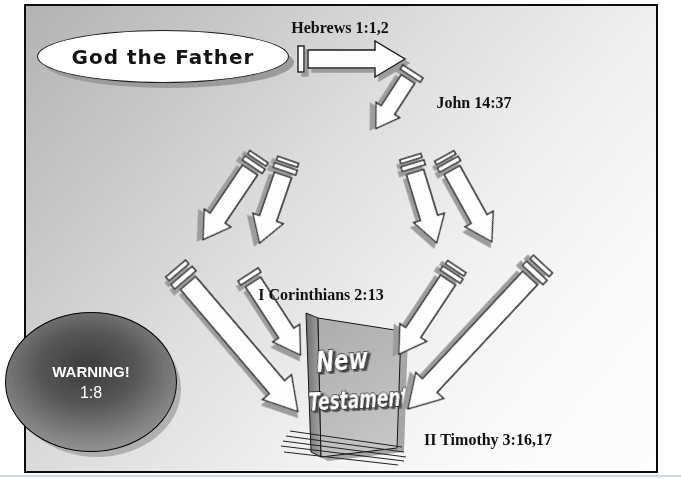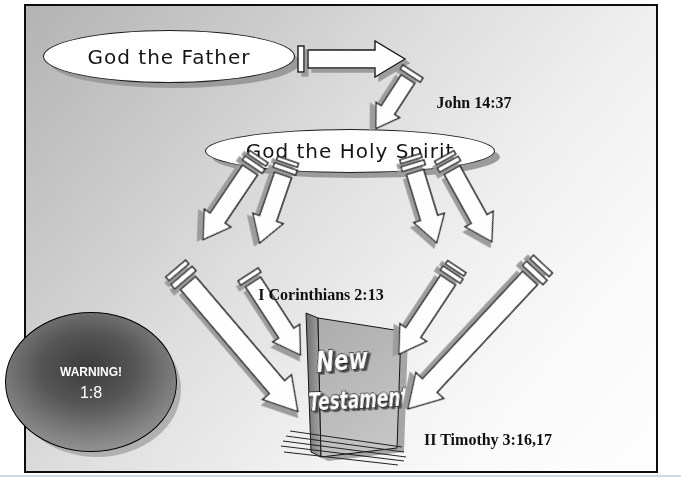--- a/index.html
+++ b/index.html
@@ -7,21 +7,21 @@
         font-family:"DejaVu Sans",sans-serif;}
   .frame{position:absolute;left:24px;top:4px;width:634px;height:469px;box-sizing:border-box;
          border:2px solid #0d0d0d;z-index:1;
          background:linear-gradient(130deg,#b3b3b3 0%,#c9c9c9 22%,#dedede 42%,#efefef 62%,#fafafa 82%,#fdfdfd 100%);}
   .bottom-strip{position:absolute;left:0;top:475px;width:681px;height:2px;background:#cfd8e6;z-index:5;}
 
   .node{position:absolute;border:1.4px solid #1c1c1c;border-radius:50%;background:#ffffff;
         box-shadow:6px 6px 0 -1px #9b9b9b;display:flex;align-items:center;justify-content:center;
         z-index:10;box-sizing:border-box;}
   .node span{font-size:20px;color:#141414;letter-spacing:1px;white-space:nowrap;}
-  .node-father{left:43px;top:30px;width:252px;height:53px;}
+  .node-father{left:37px;top:30px;width:252px;height:53px;font-weight:bold;}
   .node-son{left:405px;top:32px;width:225px;height:52px;}
   .node-spirit{left:205px;top:129px;width:290px;height:44px;}
   .node-men{left:107px;top:229px;width:492px;height:52px;}
 
   .diagram-svg{position:absolute;left:0;top:0;width:681px;height:479px;z-index:20;pointer-events:none;}
   .arrow{fill:#fefefe;stroke:#1a1a1a;stroke-width:1.4;stroke-linejoin:miter;}
   .booktitle{font-family:"DejaVu Sans",sans-serif;font-style:italic;font-weight:bold;
              fill:#ffffff;stroke:#111111;stroke-width:1.6px;paint-order:stroke fill;}
 
   .ref{position:absolute;transform:translateX(-50%);font-family:"Liberation Serif",serif;
@@ -31,21 +31,21 @@
   .ref-john16{left:346px;top:197px;}
   .ref-cor{left:321px;top:286px;}
   .ref-tim{left:488px;top:431px;}
 
   .warning{position:absolute;left:5px;top:312px;width:172px;height:140px;border-radius:50%;
            border:1.5px solid #000;box-sizing:border-box;z-index:40;
            background:radial-gradient(ellipse 62% 58% at 48% 40%,#3c3c3c 0%,#555555 45%,#757575 75%,#8f8f8f 100%);
            box-shadow:6px 7px 0 -2px #b0b0b0;
            display:flex;flex-direction:column;align-items:center;justify-content:center;
            color:#ffffff;font-family:"Liberation Sans",sans-serif;text-align:center;}
-  .warning .w-head{font-size:12px;font-weight:bold;line-height:22px;}
+  .warning .w-head{font-size:15px;font-weight:bold;line-height:22px;}
   .warning .w-line{font-size:16px;line-height:20px;}
 </style>
 </head>
 <body>
 
 <div class="page">
   <div class="frame"></div>
   <div class="bottom-strip"></div>
 
   <svg class="diagram-svg" viewBox="0 0 681 479">
@@ -129,24 +129,22 @@
     <g transform="translate(530,278) rotate(133)" filter="url(#ds)">
       <rect class="arrow" x="-19" y="-13" width="5" height="26"></rect>
         <rect class="arrow" x="-10" y="-14" width="6" height="28"></rect>
       <path class="arrow" d="M0,-10 L147,-10 L147,-19 L179,0 L147,19 L147,10 L0,10 Z"></path>
     </g>
   </svg>
 
   <div class="node node-father">
     <span>God the Father</span>
   </div>
-  <div class="node node-spirit">
-    <span>God the Holy Spirit</span>
-  </div>
 
+  <div class="ref ref-hebrews">Hebrews 1:1,2</div>
   <div class="ref ref-john14">John 14:37</div>
   <div class="ref ref-cor">I Corinthians 2:13</div>
   <div class="ref ref-tim">II Timothy 3:16,17</div>
 
   <div class="warning">
     <div class="w-head">WARNING!</div>
     <div class="w-line">1:8</div>
   </div>
 </div>
 

